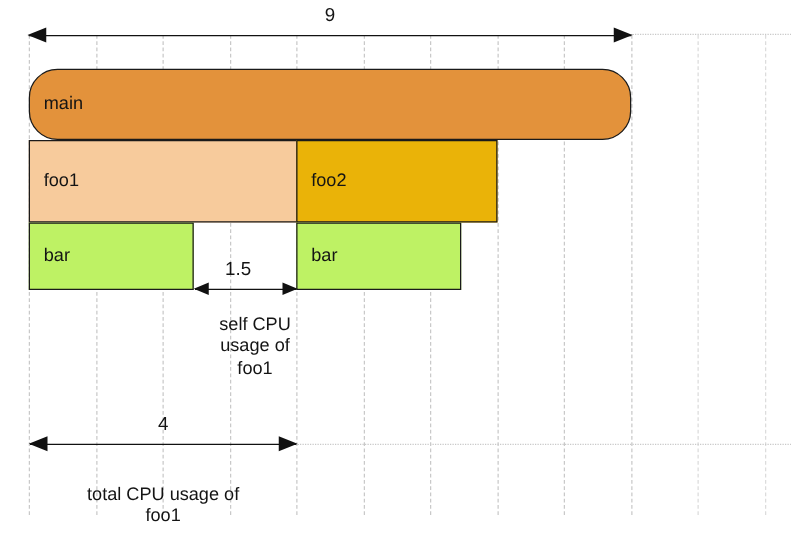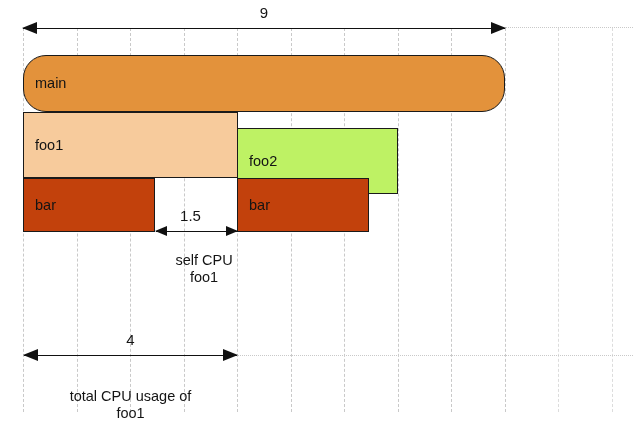--- a/index.html
+++ b/index.html
@@ -22,22 +22,22 @@
     position:absolute;box-sizing:border-box;
     border:1.6px solid #1a1a1a;
     display:flex;align-items:center;
   }
   .bar .bar-label{
     font-size:14.5px;color:#141414;padding-left:11px;
     line-height:1;white-space:nowrap;
   }
   .bar.main{background:#E3923B;border-radius:23px;}
   .bar.foo1{background:#F7CB9C;}
-  .bar.foo2{background:#bef264;margin-top:16px;}
-  .bar.barcall{background:#c2410c;}
+  .bar.foo2{background:#eab308;}
+  .bar.barcall{background:#bef264;}
 
   
   .measure{position:absolute;height:0;}
   .measure .line{
     position:absolute;left:0;top:0;height:0;width:100%;
     border-top:1.7px solid #111;
   }
   .measure .head{
     position:absolute;top:-6.5px;width:0;height:0;
     border-top:6.5px solid transparent;
@@ -111,20 +111,21 @@
 
   <div class="measure small" style="left:156px;top:231px;width:81px;">
     <div class="line"></div>
     <div class="head left"></div>
     <div class="head right"></div>
   </div>
   <div class="meas-value" style="left:156px;top:208px;width:69px;">1.5</div>
 
   <div class="annot" style="left:124px;top:252px;width:160px;">
     <div>self CPU</div>
+    <div>usage of</div>
     <div>foo1</div>
   </div>
 
   <div class="measure" style="left:24px;top:355px;width:213px;">
     <div class="line"></div>
     <div class="head left"></div>
     <div class="head right"></div>
   </div>
   <div class="meas-value" style="left:24px;top:332px;width:213px;">4</div>
 

